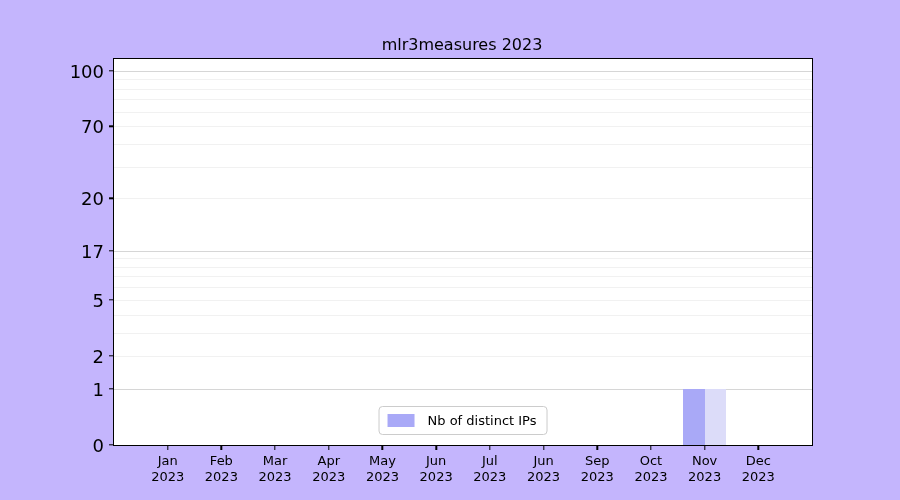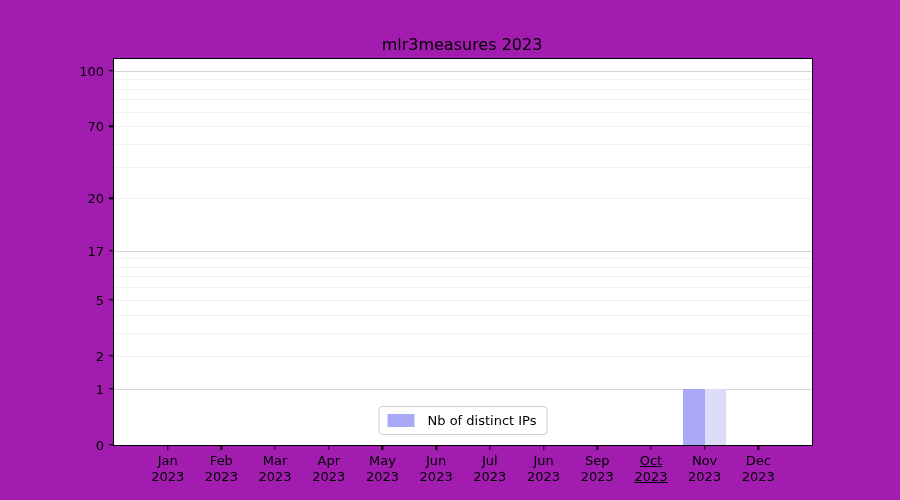--- a/index.html
+++ b/index.html
@@ -5,21 +5,21 @@
   html, body {
     margin: 0;
     padding: 0;
     background: #ffffff;
     font-family: "DejaVu Sans", "Liberation Sans", sans-serif;
   }
   .figure {
     position: relative;
     width: 900px;
     height: 500px;
-    background: #a21caf;
+    background: #c4b5fd;
     overflow: hidden;
   }
   .chart-title {
     position: absolute;
     left: 113px;
     top: 35px;
     width: 698px;
     text-align: center;
     font-size: 16px;
     color: #000000;
@@ -42,21 +42,21 @@
     pointer-events: none;
   }
   .gridline.major { background: #d6d6d6; }
   .gridline.minor { background: #f1f1f1; }
   .bar { position: absolute; }
   .ytick-label {
     position: absolute;
     right: 100%;
     margin-right: 10px;
     transform: translateY(-50%);
-    font-size: 13px;
+    font-size: 18px;
     color: #000000;
     white-space: nowrap;
   }
   .ytick-mark {
     position: absolute;
     right: 100%;
     width: 5px;
     height: 1.4px;
     background: #000000;
     transform: translateY(-50%);
@@ -197,21 +197,21 @@
         <div class="xtick-label" style="left: 429.538px;">
           <div>Jun</div>
           <div>2023</div>
         </div>
         <div class="xtick-mark" style="left: 483.231px;"></div>
         <div class="xtick-label" style="left: 483.231px;">
           <div>Sep</div>
           <div>2023</div>
         </div>
         <div class="xtick-mark" style="left: 536.923px;"></div>
-        <div class="xtick-label" style="left: 536.923px; text-decoration: underline;">
+        <div class="xtick-label" style="left: 536.923px;">
           <div>Oct</div>
           <div>2023</div>
         </div>
         <div class="xtick-mark" style="left: 590.615px;"></div>
         <div class="xtick-label" style="left: 590.615px;">
           <div>Nov</div>
           <div>2023</div>
         </div>
         <div class="xtick-mark" style="left: 644.308px;"></div>
         <div class="xtick-label" style="left: 644.308px;">

